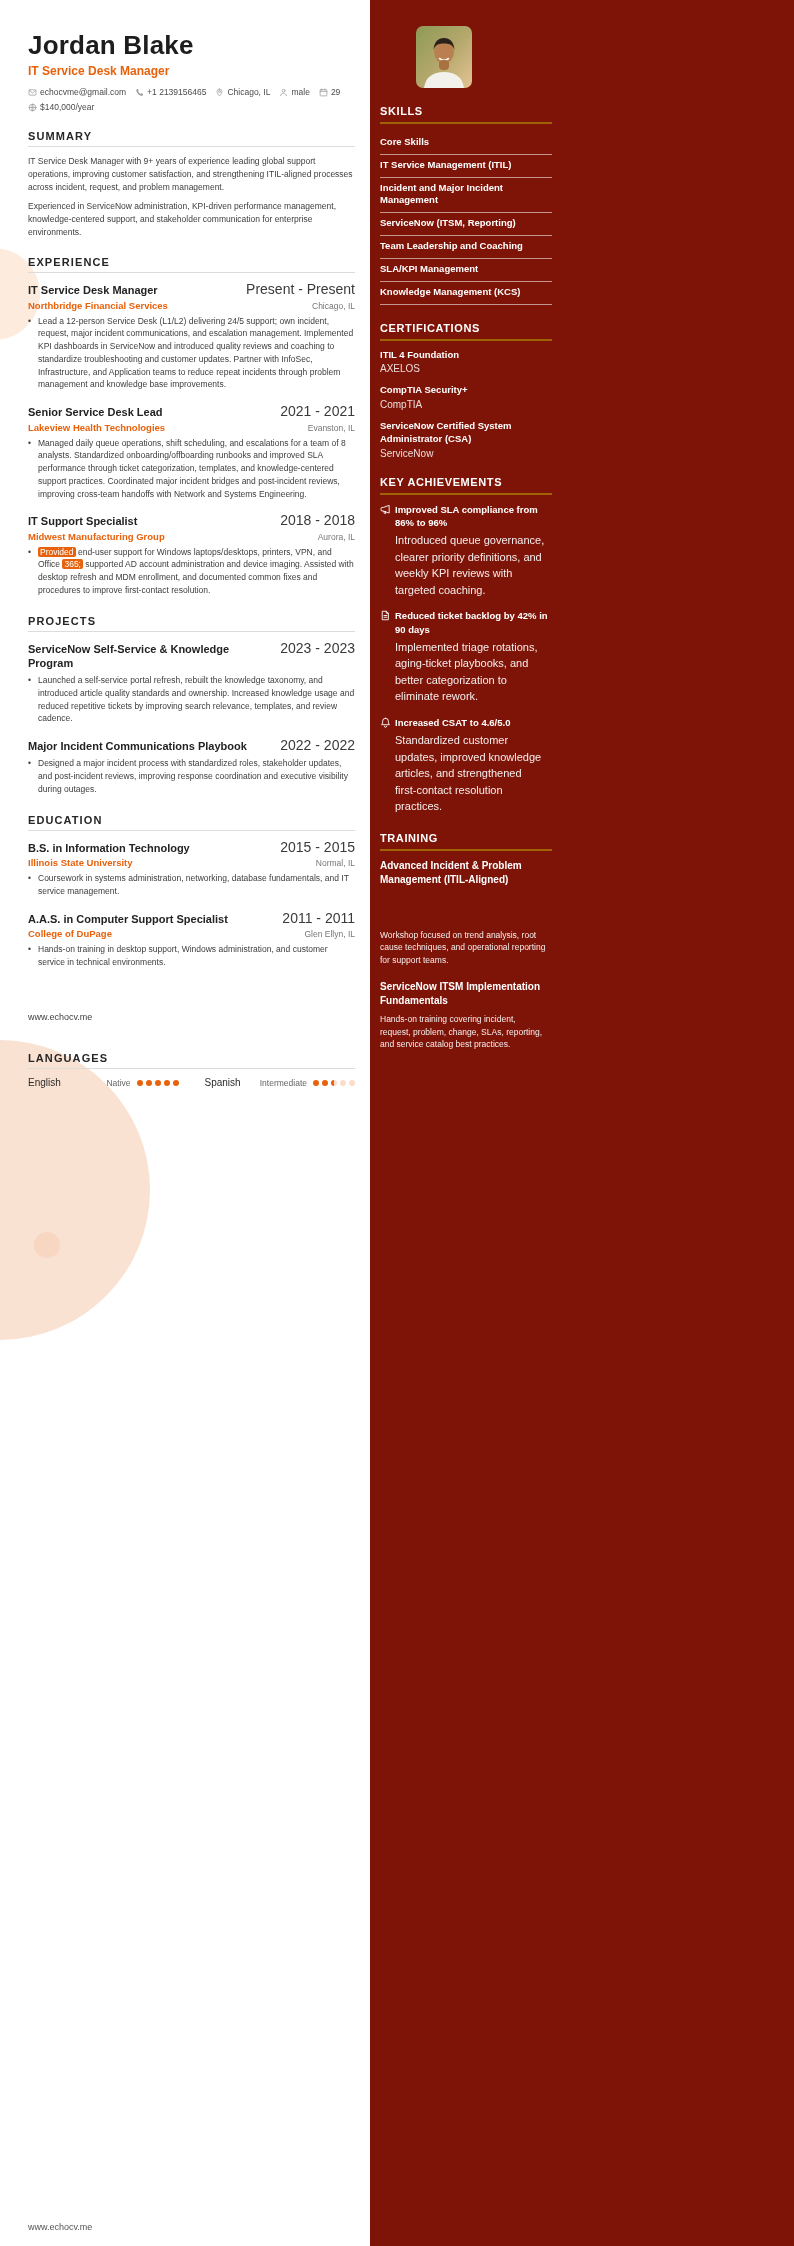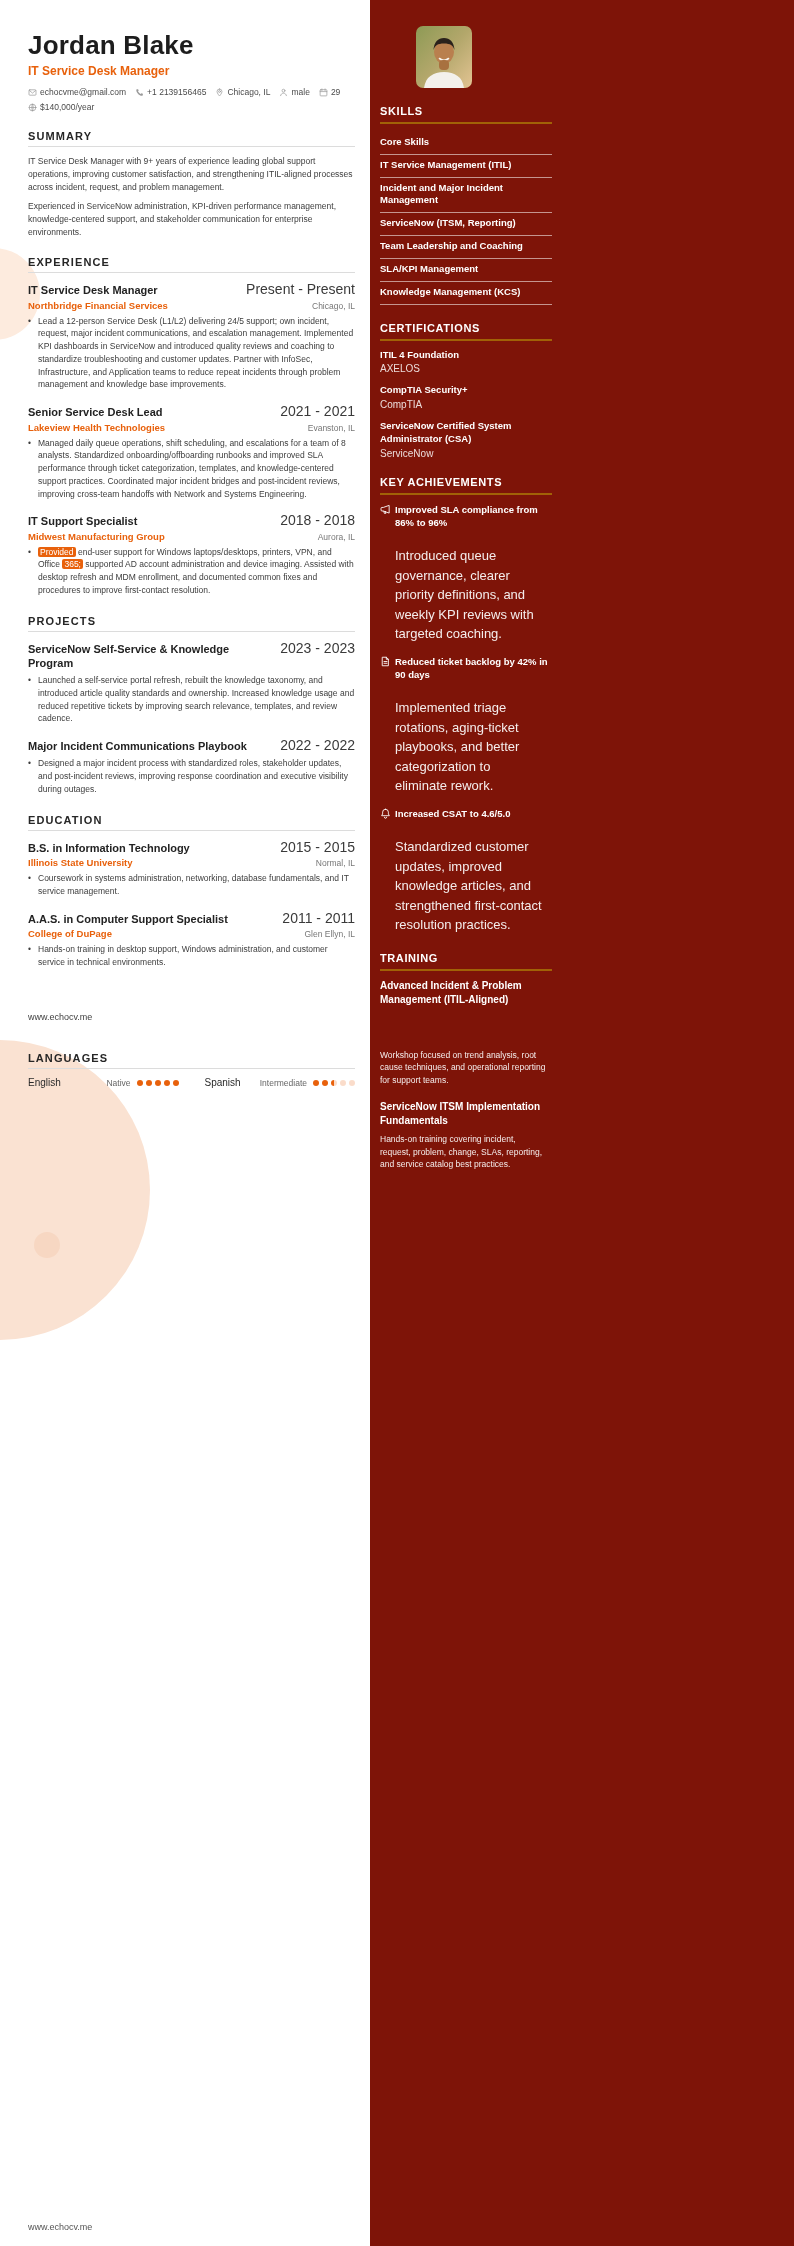--- a/index.html
+++ b/index.html
@@ -19,21 +19,21 @@
 .sbsec{margin-top:17px}
 .sh{font-size:11px;font-weight:bold;letter-spacing:.6px;border-bottom:2px solid #a16207;padding-bottom:5px;margin-bottom:8px;text-transform:uppercase}
 .skill{font-size:9.5px;font-weight:bold;line-height:1.35;padding:4px 0 5px;border-bottom:1px solid rgba(255,255,255,.55)}
 .cert{margin-bottom:10px}
 .cname{font-size:9.5px;font-weight:bold;line-height:1.35}
 .cissuer{font-size:10px;opacity:.85;margin-top:2px}
 .ach{display:grid;grid-template-columns:15px 1fr;margin-bottom:11px}
 .ach .icon{grid-row:1/3;padding-top:1px}
 .aicon svg{width:11px;height:11px}
 .atitle{grid-column:2;font-size:9.5px;font-weight:bold;line-height:1.4}
-.adesc{grid-column:2;font-size:13px;line-height:1.5;opacity:.92;margin-top:17px;padding-right:6px}
+.adesc{grid-column:2;font-size:11px;line-height:1.5;opacity:.92;margin-top:3px;padding-right:6px}
 .train{margin-bottom:13px}
 .ttitle{font-size:10px;font-weight:bold;line-height:1.4}
 .tdesc{font-size:8.5px;line-height:1.5;opacity:.92;margin-top:5px;padding-right:4px}
 .tdesc.gap{margin-top:42px}
 
 
 .main{position:absolute;left:0;top:0;width:370px;padding:30px 15px 0 28px;z-index:2}
 h1{font-size:26px;font-weight:bold;color:#1d1d1d;letter-spacing:.2px}
 .ptitle{font-size:12px;font-weight:bold;color:var(--accent);margin-top:3px}
 .contacts{display:flex;flex-wrap:wrap;gap:5px 9px;margin-top:9px;font-size:8.5px;color:#4b4b4b;align-items:flex-start}

